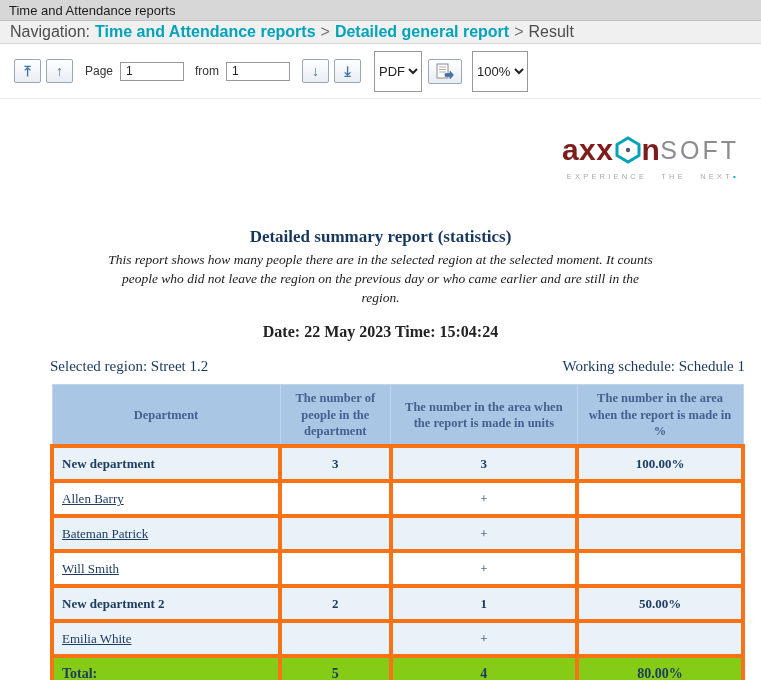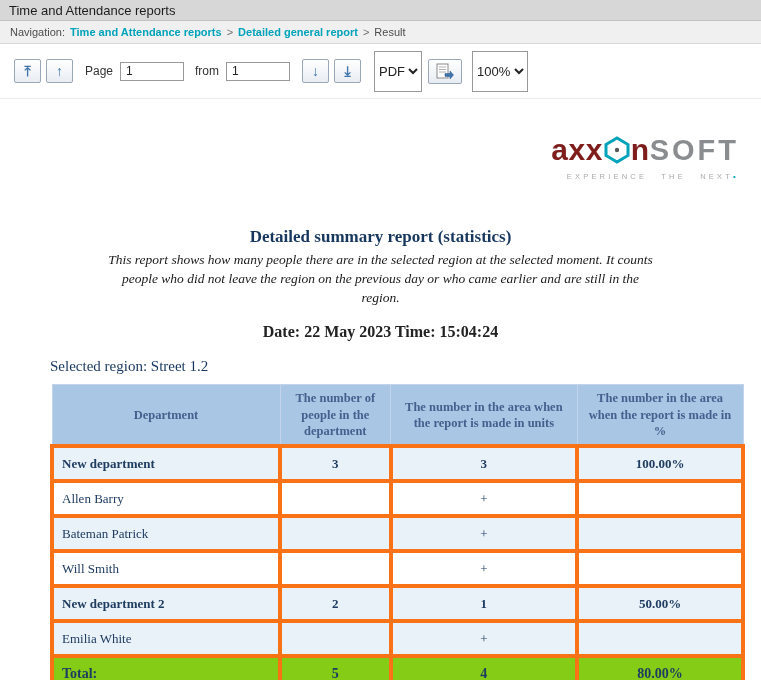--- a/index.html
+++ b/index.html
@@ -5,21 +5,21 @@
   * { box-sizing: border-box; }
   html,body { width:761px; height:680px; margin:0; padding:0; overflow:hidden;
     background:#fff; font-family:"Liberation Sans",sans-serif; }
 
   
   .titlebar { height:21px; background:#d7d7d7; border-bottom:1px solid #c2c2c2;
     display:flex; align-items:center; padding:0 9px; font-size:13px; color:#1c1c1c; }
 
   
   .navbar { height:23px; background:#f0f0f0; border-bottom:1px solid #d8d8d8;
-    display:flex; align-items:center; padding:8px 10px; font-size:11px; color:#4d4d4d; }
+    display:flex; align-items:center; padding:8px 10px; font-size:16px; color:#4d4d4d; }
   .nav-label { margin-right:5px; }
   .nav-link { color:#00a3ba; font-weight:bold; cursor:pointer; }
   .nav-sep { color:#6f6f6f; margin:0 5px; }
   .nav-current { color:#4d4d4d; }
 
   
   .toolbar { height:55px; display:flex; align-items:center; padding:0 14px;
     border-bottom:1px solid #ececec; background:#fff; }
   .tb-btn { width:27px; height:24px; margin-right:5px; border:1px solid #9aa7b5;
     background:linear-gradient(#ffffff,#e8edf3); border-radius:2px;
@@ -36,21 +36,21 @@
     justify-content:center; cursor:pointer; margin-right:10px; padding:0; }
 
   
   .report { font-family:"Liberation Serif",serif; color:#1a1a1a; }
 
   .logo-wrap { display:flex; flex-direction:column; align-items:flex-end;
     margin:34px 22px 0 0; }
   .logo-line { display:flex; align-items:center; font-family:"Liberation Sans",sans-serif; }
   .logo-dark { font-size:30px; font-weight:600; color:#7f1d1d; letter-spacing:.5px; }
   .logo-hex { margin:0 1px; display:flex; align-items:center; }
-  .logo-soft { font-size:29px; font-weight:700; color:#8a8c8f; letter-spacing:3px; }
+  .logo-soft { font-size:25px; font-weight:400; color:#8a8c8f; letter-spacing:3px; }
   .logo-tagline { margin-top:5px; font-size:7.5px; letter-spacing:3.2px;
     word-spacing:9px; color:#a9abae; font-family:"Liberation Sans",sans-serif;margin-left:12px; }
   .tagline-dot { color:#00a3ba; font-size:8px; }
 
   .report-title { text-align:center; font-size:17px; font-weight:bold;
     color:#17375e; margin-top:46px; }
   .report-desc { width:545px; margin:3px auto 16px; text-align:center;
     font-style:italic; font-size:13.5px; line-height:1.42; color:#1a1a1a; }
   .report-date { text-align:center; font-size:16px; margin-top:0; color:#222;font-weight:bold; }
 
@@ -65,21 +65,21 @@
     text-align:center; vertical-align:middle; height:50px; line-height:1.3;
     font-family:"Liberation Serif",serif; }
   .report-table td { border:4px solid #f97316; font-size:13px; color:#1f3c61;
     padding:7px 8px; line-height:17px; background:#fff;
     font-family:"Liberation Serif",serif; }
   .col-dept { width:33%; } .col-people { width:16%; }
   .col-units { width:27%; } .col-pct { width:24%; }
   td.name { text-align:left; } td.num { text-align:center; }
   tr.row-shaded td { background:#e9f1f9; }
   tr.row-dept td { font-weight:bold; }
-  tr.row-person td.name { font-weight:normal; }
+  tr.row-person td.name { font-weight:normal;text-decoration:underline; }
   tr.row-total td { font-weight:bold; font-size:14px; background:#84cc16;margin-left:30px; }
 </style>
 </head>
 <body>
 
 <div class="titlebar">
   <span>Time and Attendance reports</span>
 </div>
 
 <div class="navbar">
@@ -145,20 +145,21 @@
       <span>EXPERIENCE THE NEXT</span><span class="tagline-dot">•</span>
     </div>
   </div>
 
   <div class="report-title">Detailed summary report (statistics)</div>
   <div class="report-desc">This report shows how many people there are in the selected region at the selected moment. It counts people who did not leave the region on the previous day or who came earlier and are still in the region.</div>
   <div class="report-date">Date: 22 May 2023 Time: 15:04:24</div>
 
   <div class="region-row">
     <span>Selected region: Street 1.2</span>
+    <span>Working schedule: Schedule 1</span>
   </div>
 
   <table class="report-table">
     <colgroup>
       <col class="col-dept">
         <col class="col-people">
         <col class="col-units">
         <col class="col-pct">
     </colgroup>
     <thead>

